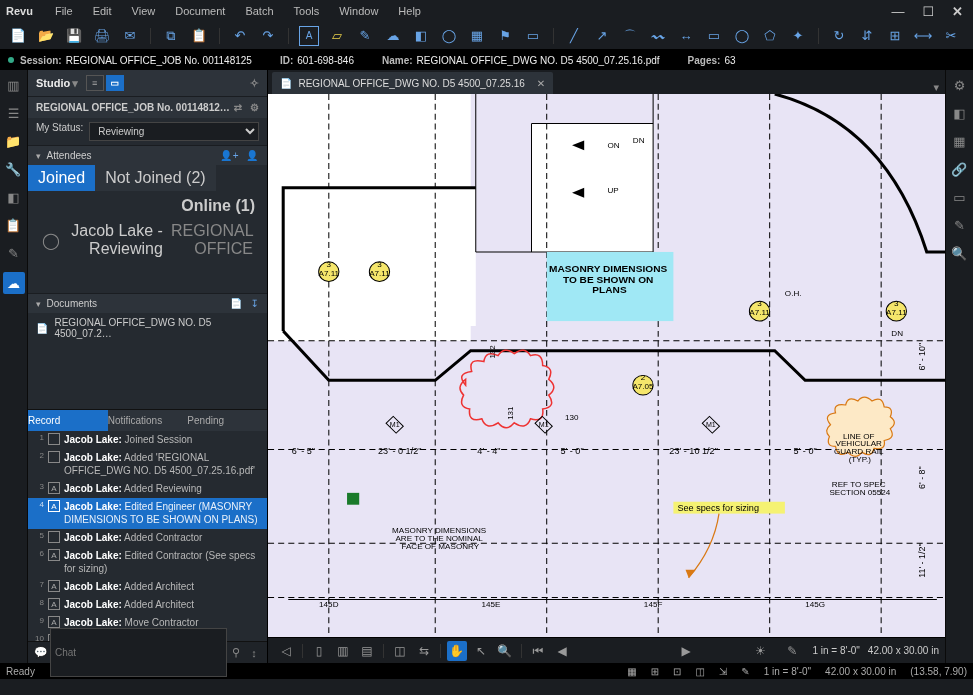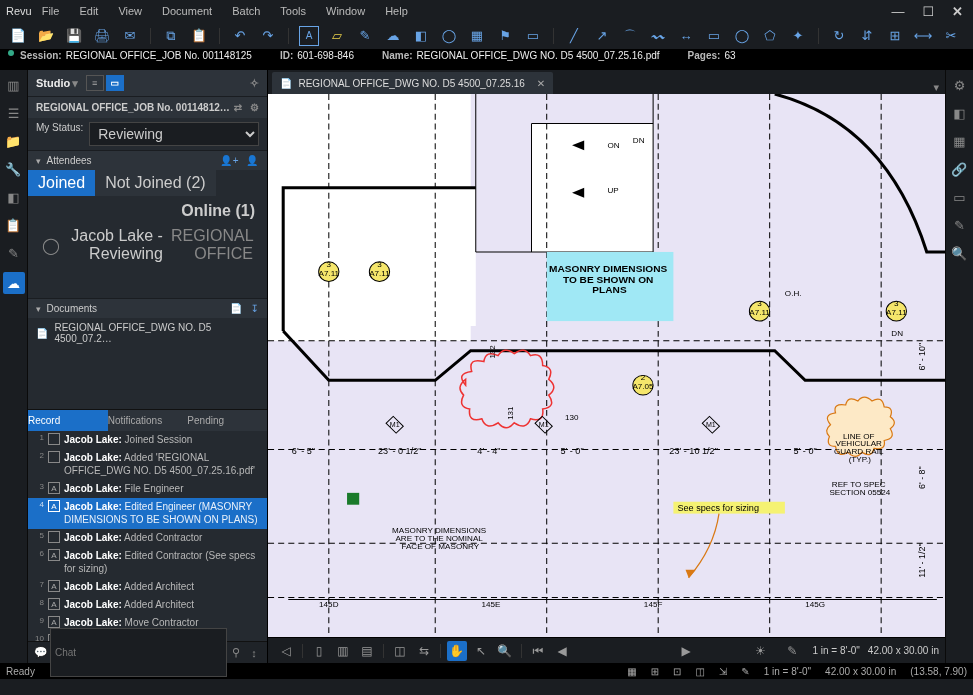--- a/index.html
+++ b/index.html
@@ -14,21 +14,21 @@
     position: relative;
   }
   
   .menubar {
     height: 22px;
     background: #1a1d21;
     display: flex;
     align-items: center;
     padding: 0 6px;
   }
-  .menubar .title { color: #ddd; font-weight: 400; }
+  .menubar .title { color: #ddd; margin-right: 12px; font-weight: 700; }
   .menubar .menu-item { color: #bbb; margin: 0 10px; cursor: pointer; }
   .menubar .window-controls { margin-left: auto; display: flex; gap: 10px; }
   .menubar .window-controls span { font-size: 13px; color: #ccc; cursor: pointer; padding: 0 4px; }
 
   
   .maintoolbar {
     height: 28px;
     background: #1a1d21;
     display: flex;
     align-items: center;
@@ -41,21 +41,21 @@
     color: #68a4e6; font-size: 13px; cursor: pointer;
   }
   .maintoolbar .sep { width: 1px; height: 16px; background: #333; margin: 0 6px; }
 
   
   .sessionbar {
     height: 20px;
     background: #000;
     color: #eee;
     display: flex;
-    align-items: flex-start;
+    align-items: center;
     padding: 0 8px;
     font-size: 10px;
   }
   .sessionbar .sbullet { width:6px;height:6px;border-radius:50%;background:#3a8; margin-right:6px;}
   .sessionbar b { color: #bbb; font-weight: 600; margin-right: 4px; }
   .sessionbar span { margin-right: 14px; }
 
   
   .mainlayout {
     display: flex;
@@ -111,21 +111,21 @@
     padding: 0 8px;
     font-size: 10px;
     font-weight:600;
     border-top:1px solid #1a1d21;
   }
   .panel-subheader .trail-icons{margin-left:auto;display:flex;gap:8px;color:#888;}
 
   .status-row {
     display:flex;align-items:flex-start;padding:4px 8px;gap:6px;font-size:10px;background:#252a30;
   }
-  .status-select{flex:1;background:#1a1d21;border:1px solid #444;color:#ccc;padding:2px 4px;font-size:14px;}
+  .status-select{flex:1;background:#1a1d21;border:1px solid #444;color:#ccc;padding:2px 4px;font-size:10px;}
 
   .section-header{
     display:flex;align-items:center;padding:4px 8px;font-size:10px;background:#2d333a;
     border-top:1px solid #1a1d21;
   }
   .section-header .chev{margin-right:6px;color:#aaa;font-size:9px;}
   .section-header .trail-icons{margin-left:auto;display:flex;gap:8px;color:#68a4e6;cursor:pointer;}
 
   .tabs-row{display:flex;font-size:16px;align-items:center;}
   .tabs-row .tab{padding:4px 10px;background:#2d333a;color:#ccc;cursor:pointer;}
@@ -352,21 +352,21 @@
           <span class="rec-body"><span class="rec-user">Jacob Lake:</span> <span class="rec-text">Joined Session</span></span>
         </div>
         <div class="record-item">
           <span class="idx">2</span>
           <span class="badge"> </span>
           <span class="rec-body"><span class="rec-user">Jacob Lake:</span> <span class="rec-text">Added 'REGIONAL OFFICE_DWG NO. D5 4500_07.25.16.pdf'</span></span>
         </div>
         <div class="record-item">
           <span class="idx">3</span>
           <span class="badge">A</span>
-          <span class="rec-body"><span class="rec-user">Jacob Lake:</span> <span class="rec-text">File Engineer</span></span>
+          <span class="rec-body"><span class="rec-user">Jacob Lake:</span> <span class="rec-text">Added Reviewing</span></span>
         </div>
         <div class="record-item selected">
           <span class="idx">4</span>
           <span class="badge">A</span>
           <span class="rec-body"><span class="rec-user">Jacob Lake:</span> <span class="rec-text">Edited Engineer (MASONRY DIMENSIONS TO BE SHOWN ON PLANS)</span></span>
         </div>
         <div class="record-item">
           <span class="idx">5</span>
           <span class="badge"> </span>
           <span class="rec-body"><span class="rec-user">Jacob Lake:</span> <span class="rec-text">Added Contractor</span></span>

